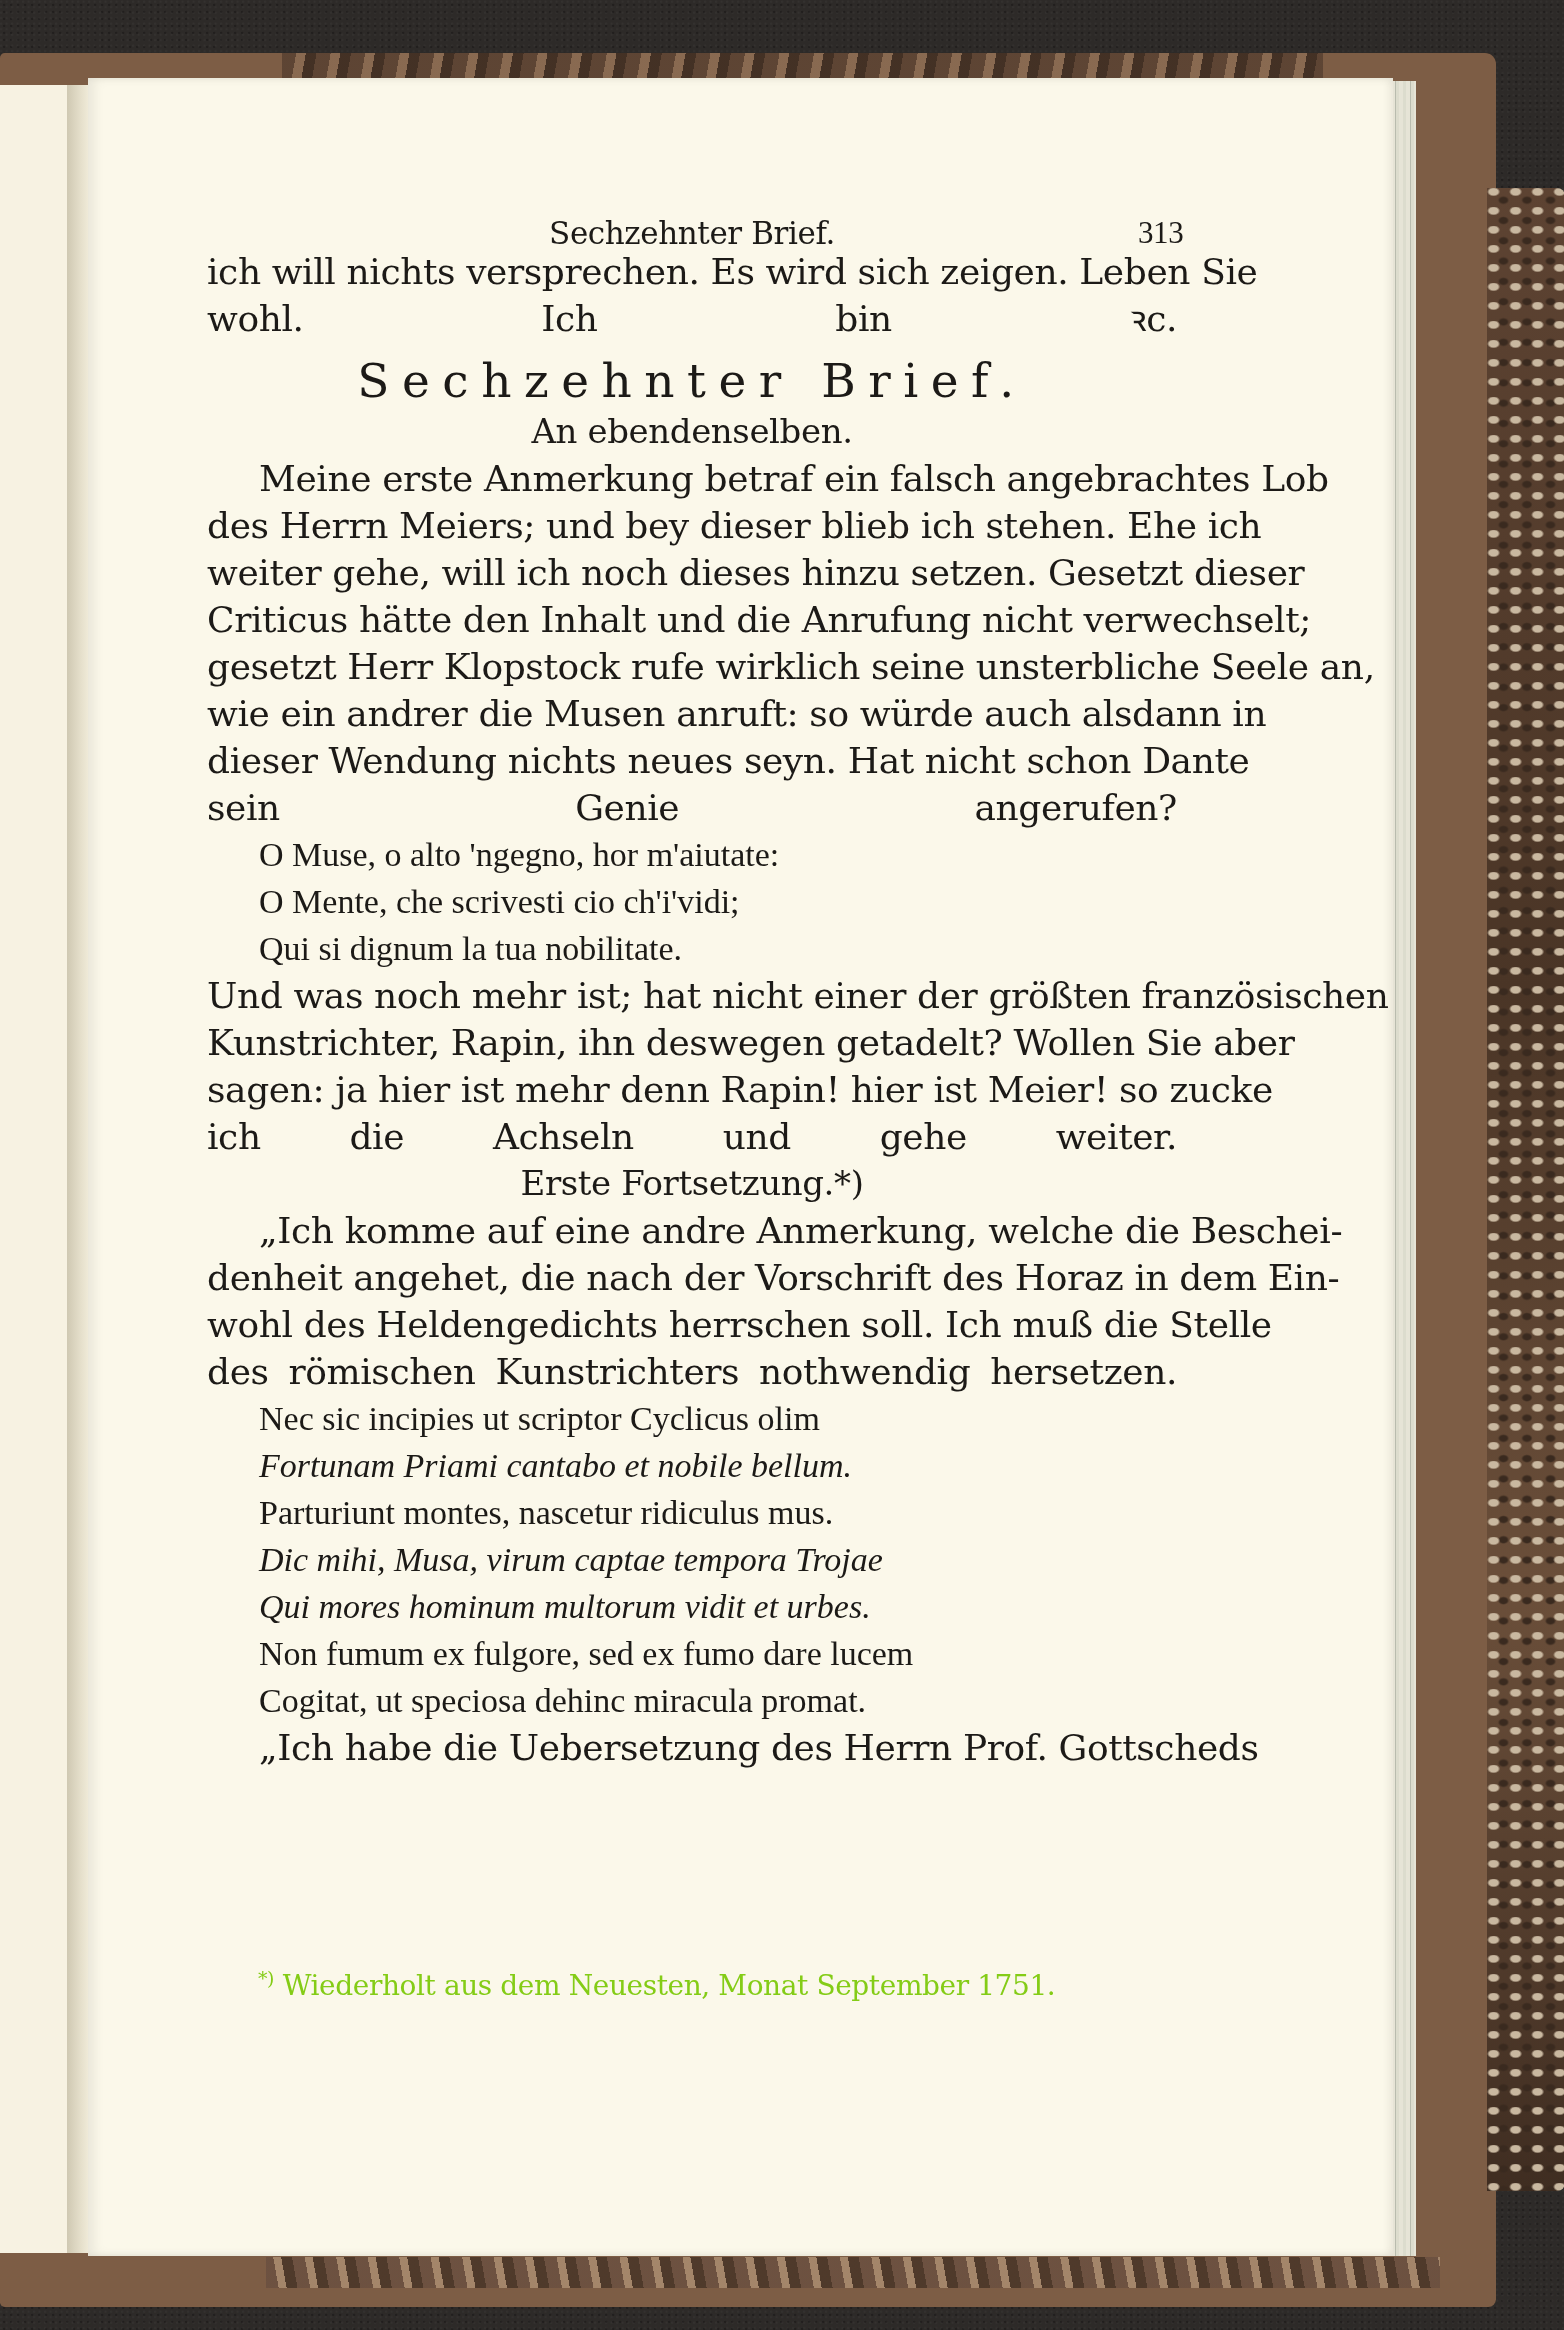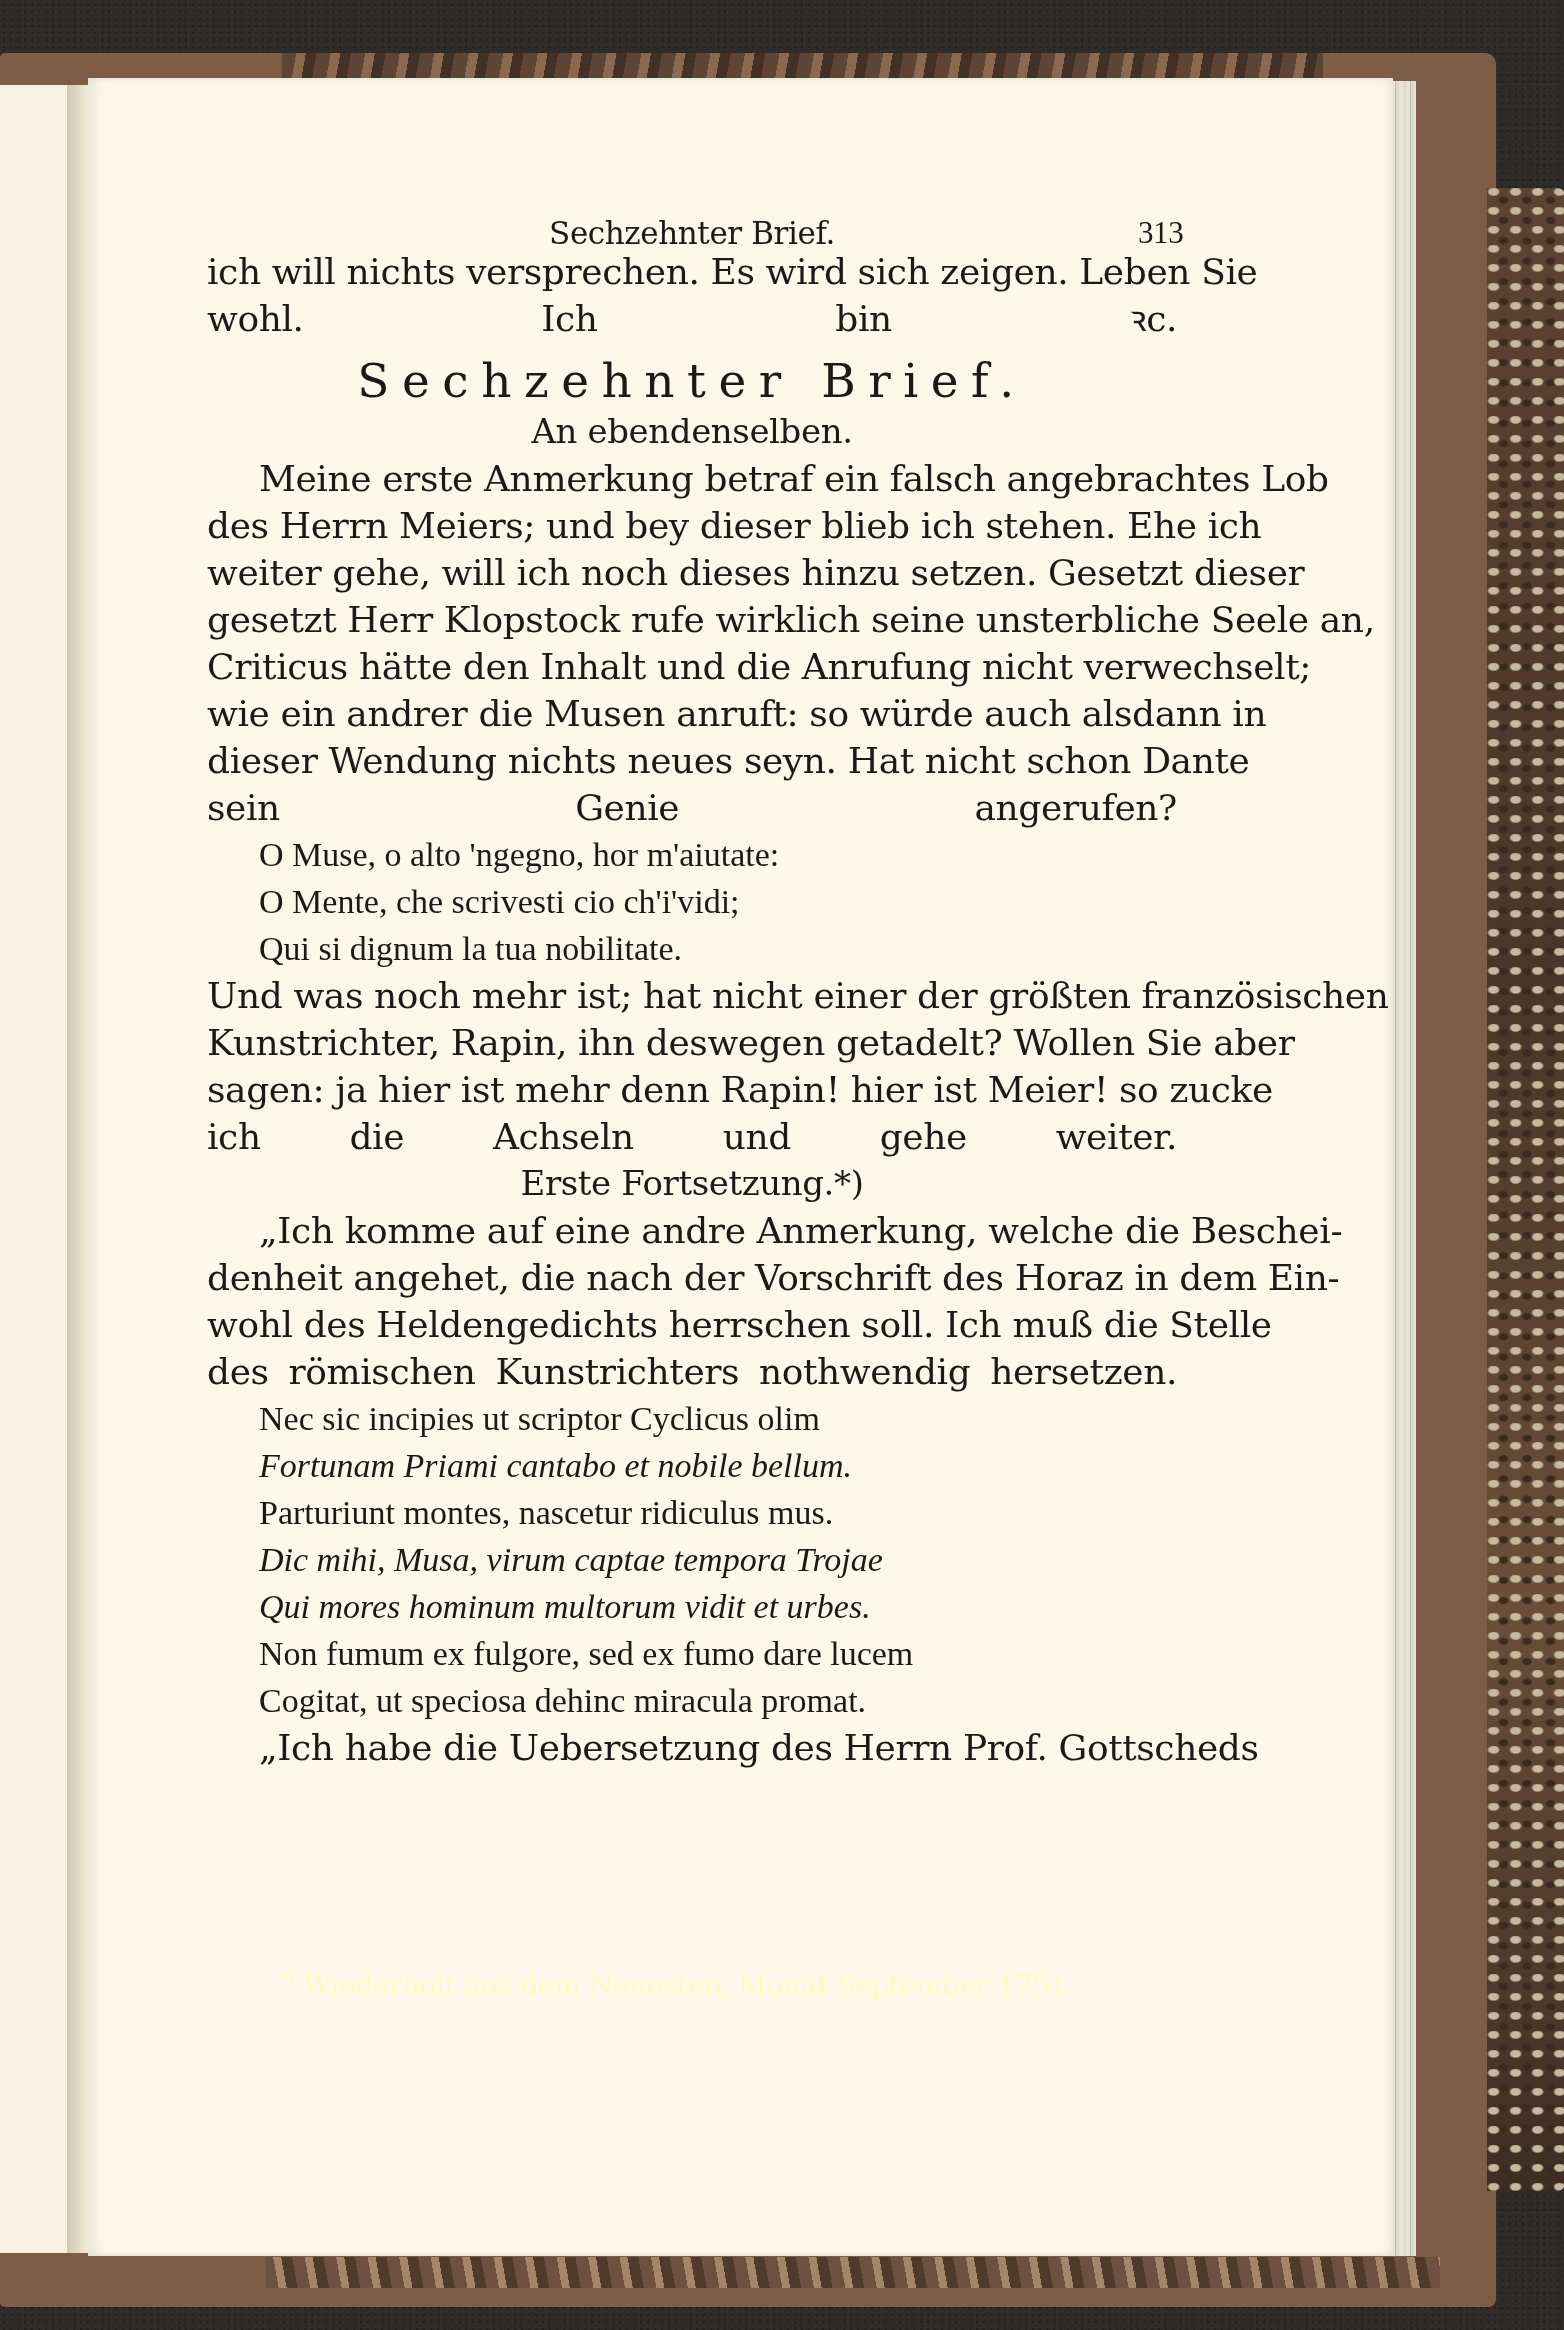--- a/index.html
+++ b/index.html
@@ -80,21 +80,21 @@
   .heading {
     text-align: center; font-size: 47px; letter-spacing: 12.5px; margin-top: 11px; height: 55px; line-height: 55px;
   }
   .subheading { text-align: center; font-size: 34px; line-height: 47px; }
   .section-head { text-align: center; font-size: 34px; line-height: 47px; }
   .verse { font-size: 34px; line-height: 47px; padding-left: 52px; }
   .verse .it { font-style: italic; }
   .indent { padding-left: 52px; }
 
   .footnote {
-    position: absolute; left: 278px; top: 1967px; font-size: 28px; color: #fef9c3;
+    position: absolute; left: 258px; top: 1967px; font-size: 28px; color: #84cc16;
   }
   .footnote sup { font-size: 19px; }
 </style>
 </head>
 <body>
 
 <div class="bg"></div>
 <div class="cover"></div>
 <div class="cover-top-strip"></div>
 <div class="cover-bottom-strip"></div>
@@ -116,22 +116,22 @@
     <span class="line">wohl. Ich bin ꝛc.</span>
   </div>
 
   <div class="heading fraktur">Sechzehnter Brief.</div>
   <div class="subheading fraktur">An ebendenselben.</div>
 
   <div class="p fraktur">
     <span class="line just indent">Meine erste Anmerkung betraf ein falsch angebrachtes Lob</span>
     <span class="line just">des Herrn Meiers; und bey dieser blieb ich stehen. Ehe ich</span>
     <span class="line just">weiter gehe, will ich noch dieses hinzu setzen. Gesetzt dieser</span>
+    <span class="line just">Criticus hätte den Inhalt und die Anrufung nicht verwechselt;</span>
     <span class="line just">gesetzt Herr Klopstock rufe wirklich seine unsterbliche Seele an,</span>
-    <span class="line just">Criticus hätte den Inhalt und die Anrufung nicht verwechselt;</span>
     <span class="line just">wie ein andrer die Musen anruft: so würde auch alsdann in</span>
     <span class="line just">dieser Wendung nichts neues seyn. Hat nicht schon Dante</span>
     <span class="line">sein Genie angerufen?</span>
   </div>
 
   <div class="verse latin">
     <span class="line">O Muse, o alto 'ngegno, hor m'aiutate:</span>
     <span class="line">O Mente, che scrivesti cio ch'i'vidi;</span>
     <span class="line">Qui si dignum la tua nobilitate.</span>
   </div>

